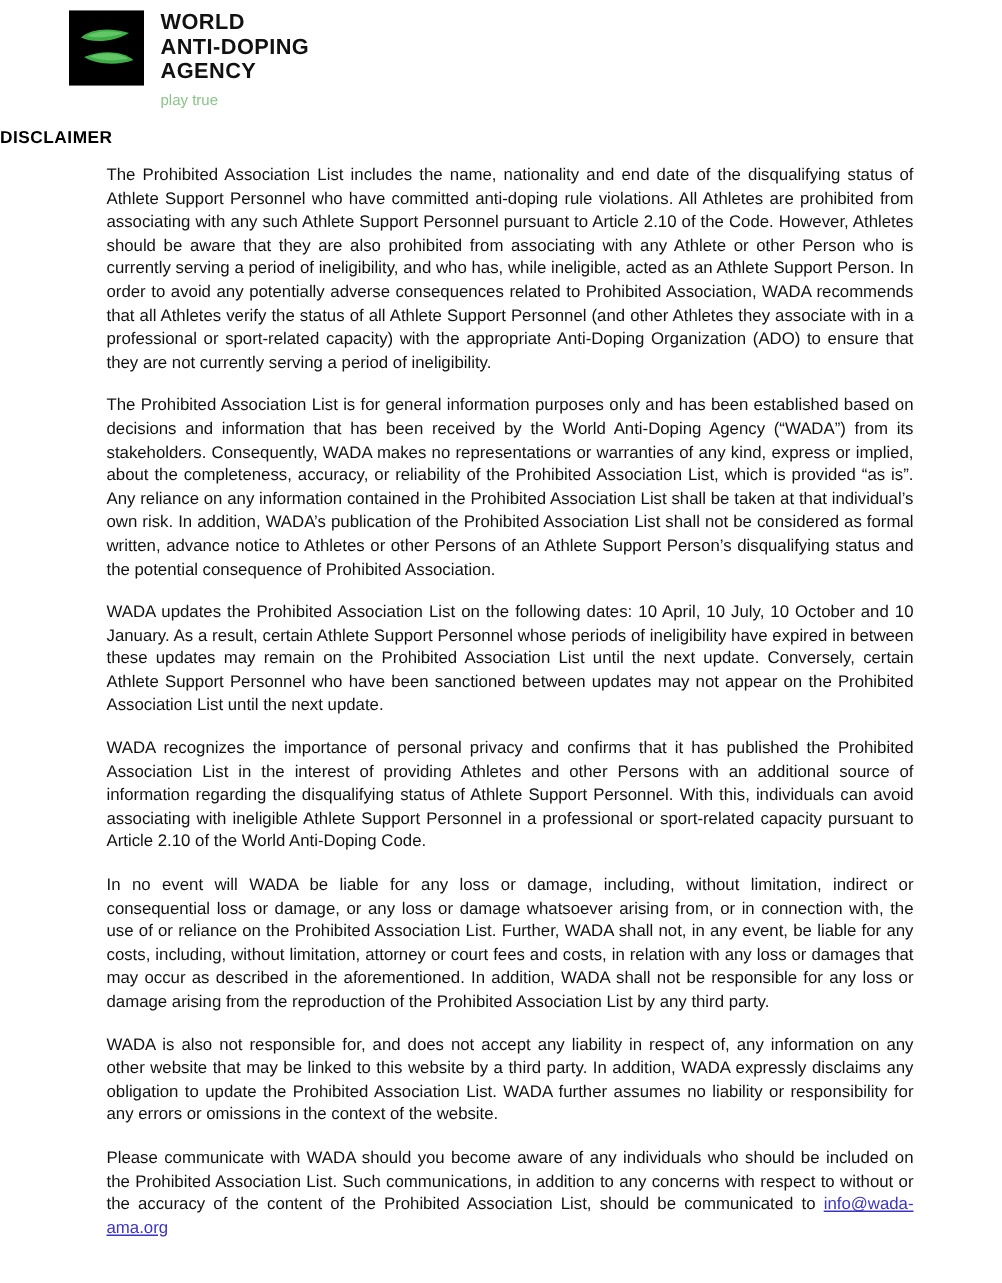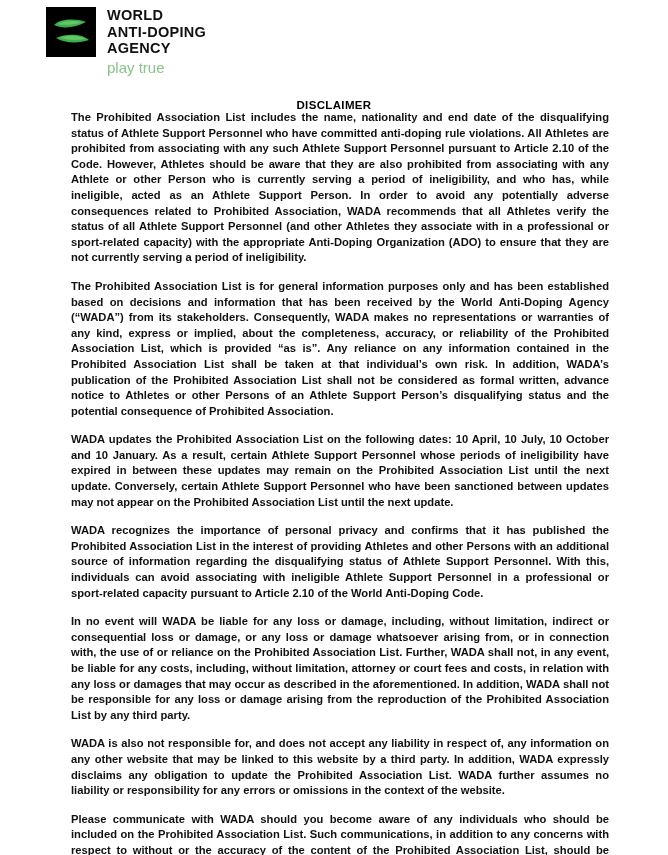--- a/index.html
+++ b/index.html
@@ -53,33 +53,32 @@
     font-weight: bold;
     font-size: 14.5px;
     line-height: 16.5px;
     letter-spacing: 0.3px;
     color: #111111;
     white-space: nowrap;
   }
   .logo-tagline {
     margin-top: 3px;
     font-family: "Liberation Sans", sans-serif;
-    font-size: 15px;
+    font-size: 10px;
     line-height: 15px;
     color: #8cc28c;
     white-space: nowrap;
   }
 
   
   .doc-title {
     position: absolute;
     left: 0;
-    top: 99px;
+    top: 86px;
     width: 668px;
-    text-align: center;
     font-family: "Liberation Sans", sans-serif;
     font-weight: bold;
     font-size: 11.5px;
     letter-spacing: 0.35px;
     color: #000000;
   }
 
   
   .body-copy {
     position: absolute;
@@ -89,21 +88,20 @@
   }
   .body-copy p {
     margin: 0 0 13px 0;
     font-family: "Liberation Sans", sans-serif;
     font-size: 11.2px;
     line-height: 15.6px;
     text-align: justify;
     text-justify: inter-word;
     color: #111111;
     hyphens: none;
-    font-weight: bold;
   }
   .body-copy p:last-child { margin-bottom: 0; }
 
   a.email-link {
     color: #3b33c4;
     text-decoration: underline;
   }
 </style>
 </head>
 <body>

